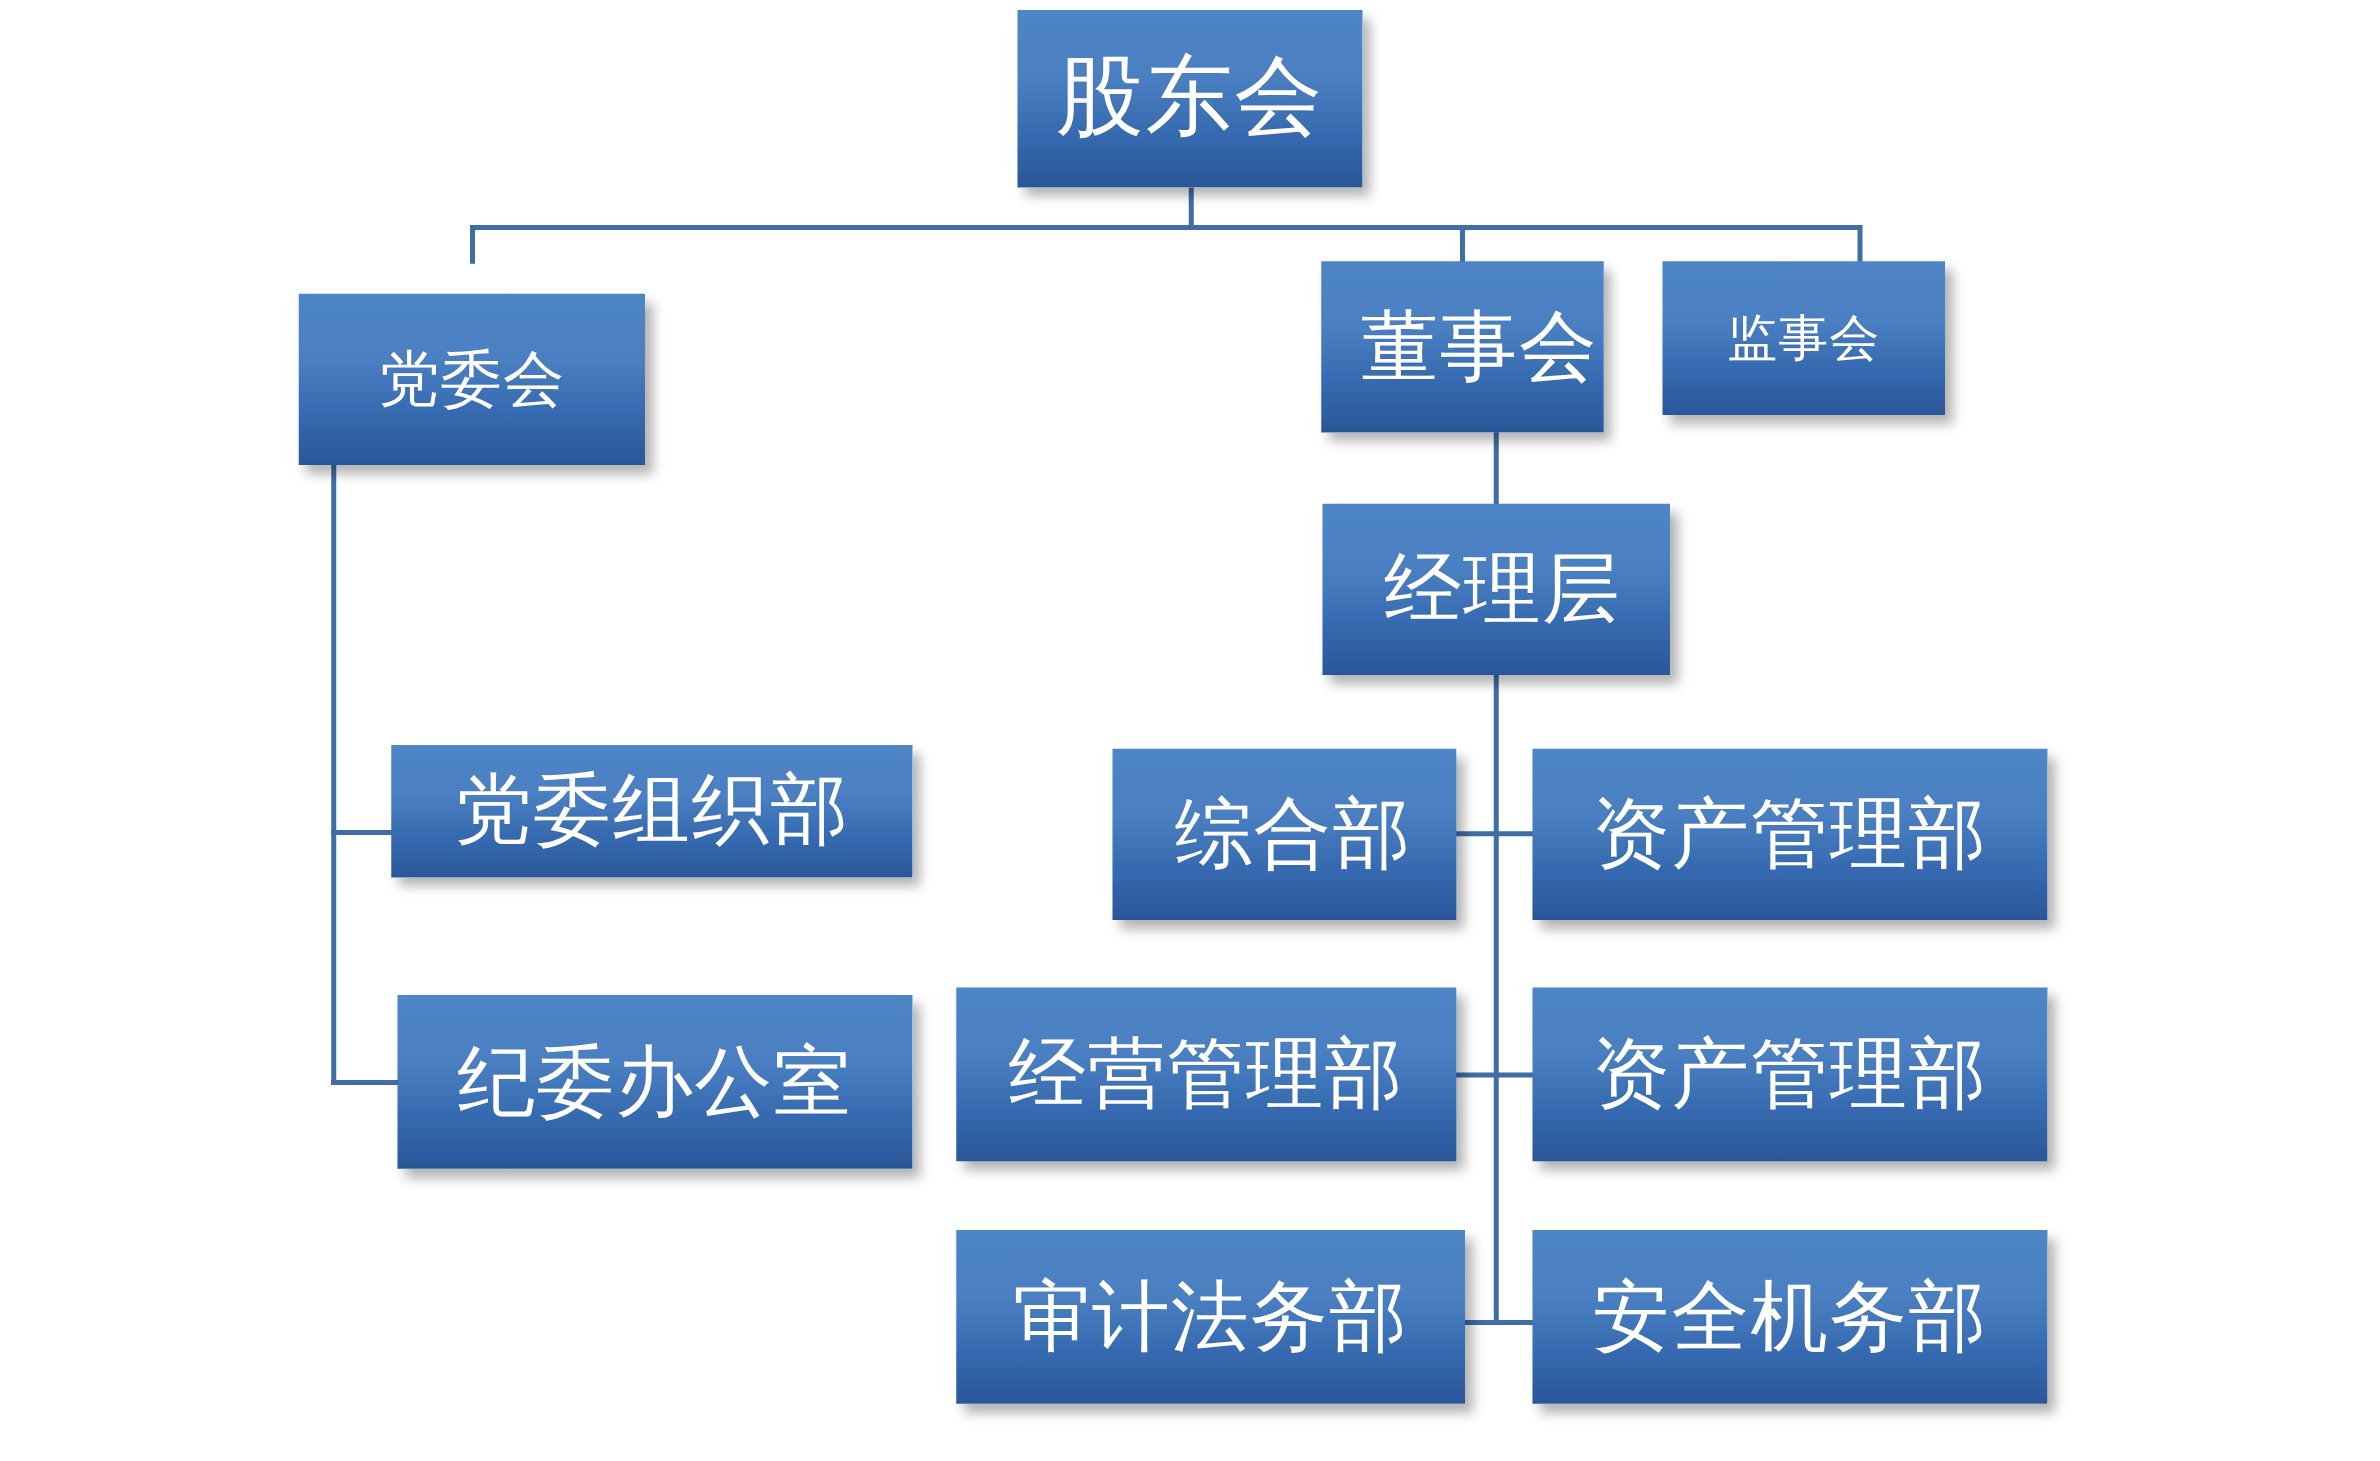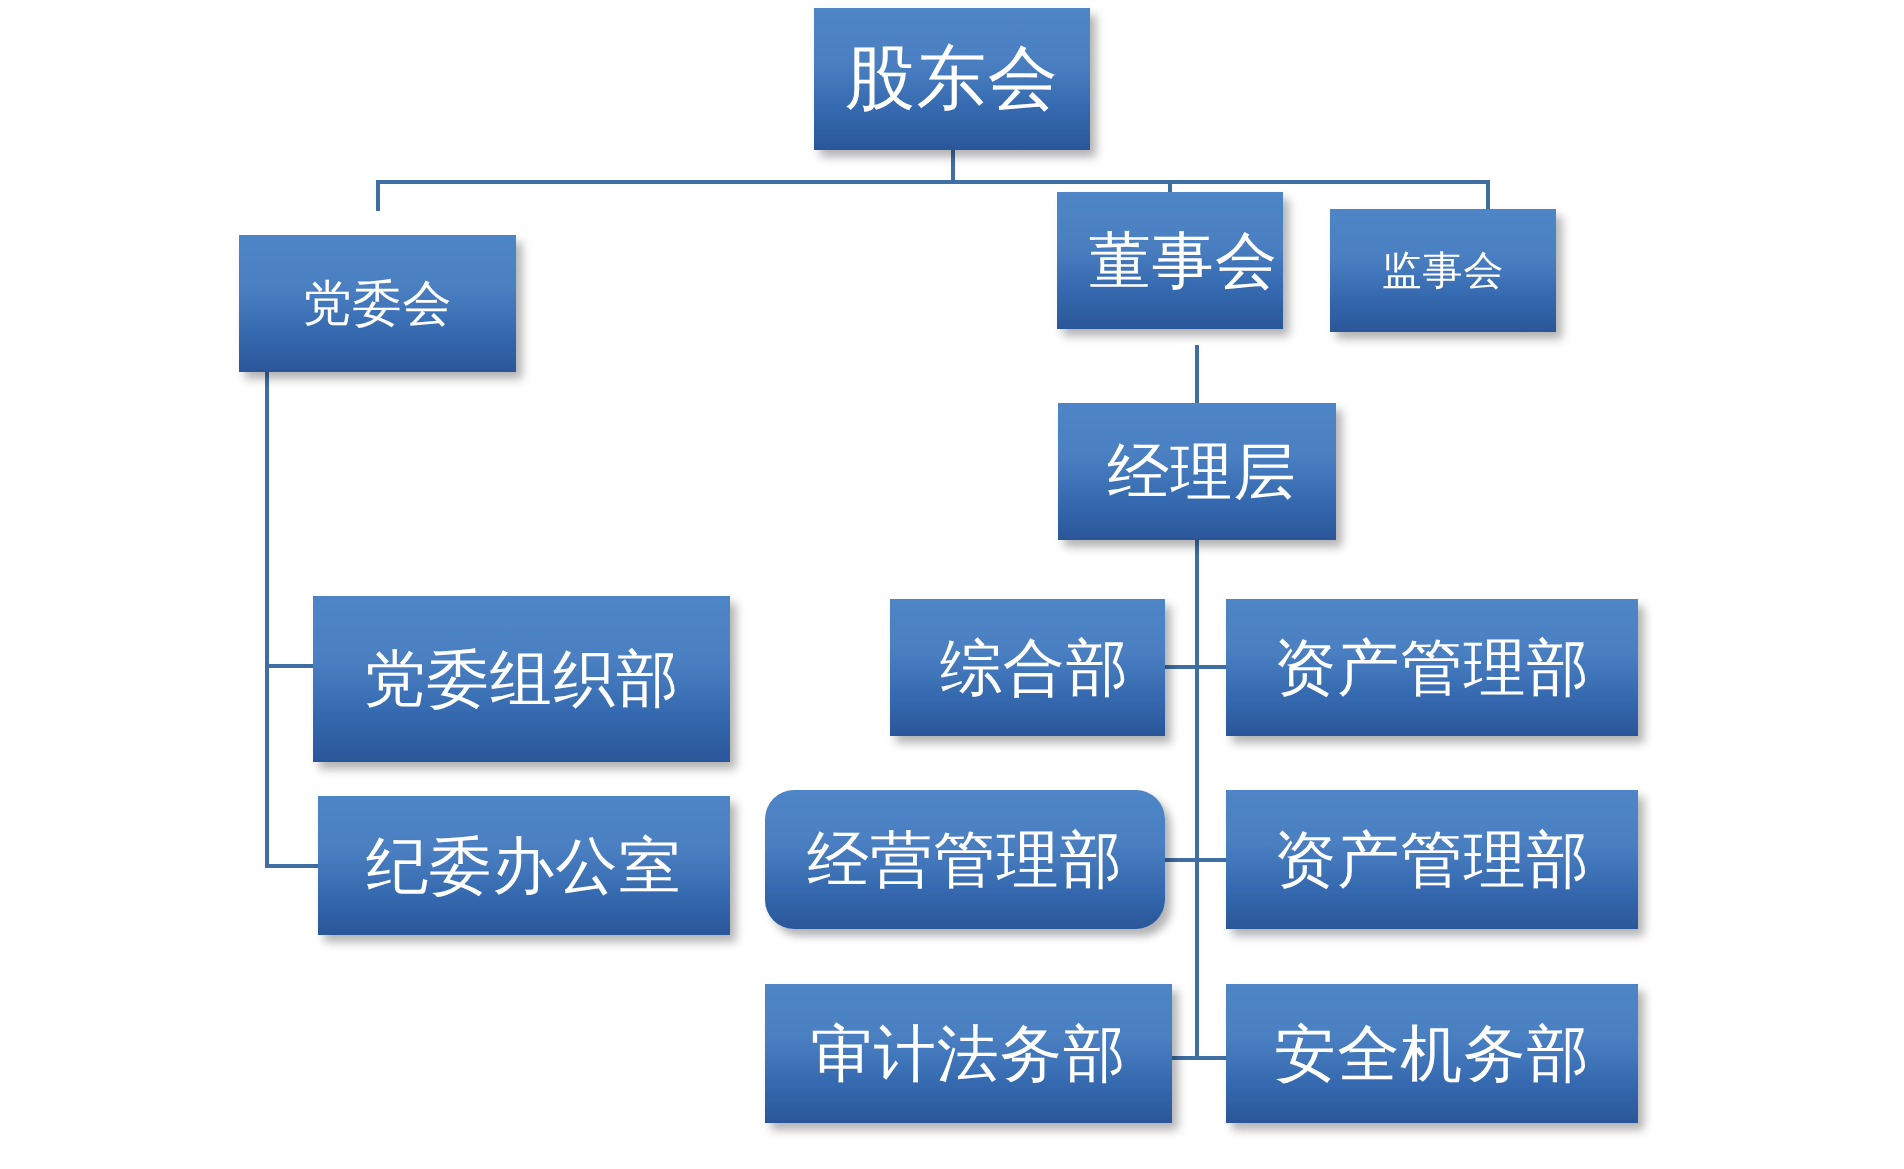--- a/index.html
+++ b/index.html
@@ -71,35 +71,35 @@
   <div class="conn h" style="left:1160px; top:858px; width:37px;"></div>
   <div class="conn h" style="left:1195px; top:858px; width:33px;"></div>
 
   <div class="conn h" style="left:1165px; top:1056px; width:32px;"></div>
   <div class="conn h" style="left:1195px; top:1056px; width:33px;"></div>
 
   <div class="node" style="left:814px; top:8px; width:276px; height:142px; font-size:70px;text-align:right;">股东会</div>
 
   <div class="node" style="left:239px; top:209px; width:277px; height:137px; font-size:49px;margin-top:26px;">党委会</div>
 
-  <div class="node" style="left:1057px; top:192px; width:226px; height:137px; font-size:62px;padding-left:27px;">董事会</div>
+  <div class="node" style="left:1057px; top:209px; width:226px; height:137px; font-size:62px;padding-left:27px;">董事会</div>
 
   <div class="node" style="left:1330px; top:209px; width:226px; height:123px; font-size:40px;">监事会</div>
 
   <div class="node" style="left:1058px; top:403px; width:278px; height:137px; font-size:62px;padding-left:10px;">经理层</div>
 
-  <div class="node" style="left:313px; top:596px; width:417px; height:166px; font-size:62px;">党委组织部</div>
+  <div class="node" style="left:313px; top:596px; width:417px; height:106px; font-size:62px;">党委组织部</div>
 
   <div class="node" style="left:318px; top:796px; width:412px; height:139px; font-size:62px;">纪委办公室</div>
 
   <div class="node" style="left:890px; top:599px; width:275px; height:137px; font-size:62px;padding-left:14px;">综合部</div>
 
   <div class="node" style="left:1226px; top:599px; width:412px; height:137px; font-size:62px;text-align:center;">资产管理部</div>
 
-  <div class="node" style="left:765px; top:790px; width:400px; height:139px; font-size:62px;border-radius:29px;">经营管理部</div>
+  <div class="node" style="left:765px; top:790px; width:400px; height:139px; font-size:62px;">经营管理部</div>
 
   <div class="node" style="left:1226px; top:790px; width:412px; height:139px; font-size:62px;">资产管理部</div>
 
   <div class="node" style="left:765px; top:984px; width:407px; height:139px; font-size:62px;">审计法务部</div>
 
   <div class="node" style="left:1226px; top:984px; width:412px; height:139px; font-size:62px;">安全机务部</div>
 
 </div>
 
 </body></html>

